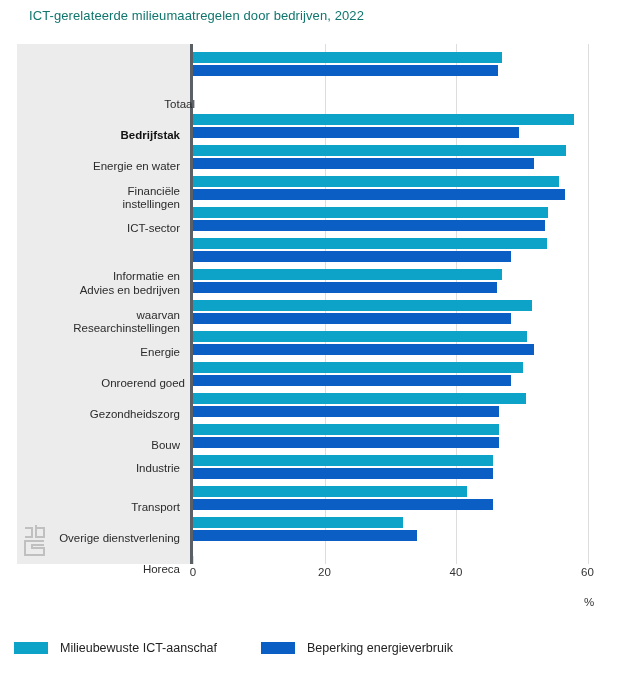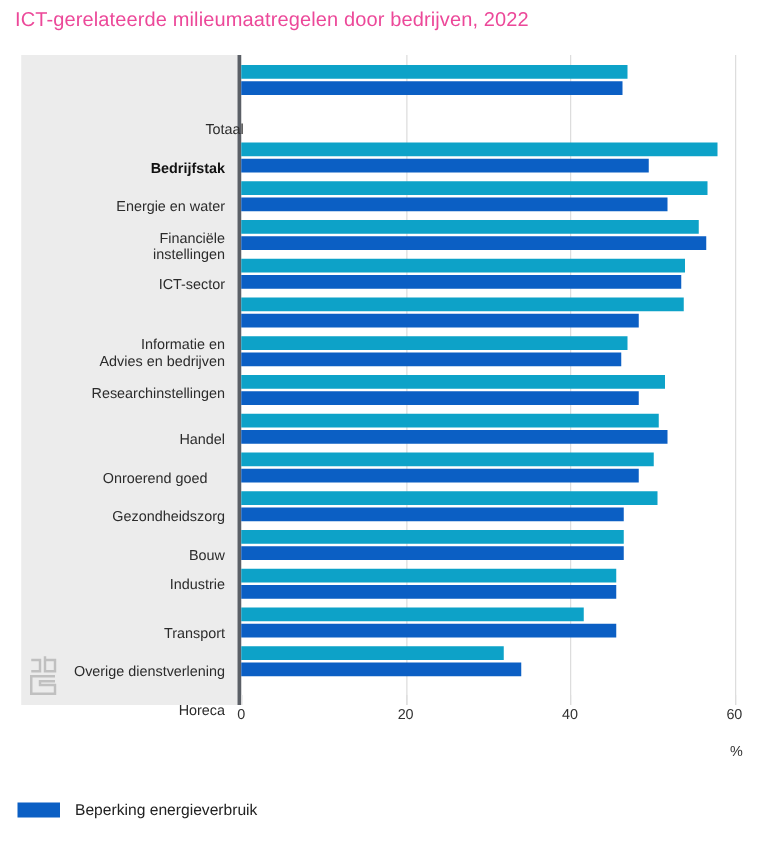--- a/index.html
+++ b/index.html
@@ -2,22 +2,22 @@
 <html><head>
 <meta charset="utf-8">
 <style>
   html,body{margin:0;padding:0;}
   body{
     width:626px;height:678px;background:#ffffff;
     font-family:"Liberation Sans",sans-serif;
     color:#222;overflow:hidden;position:relative;
   }
   .title{
-    position:absolute;left:12px;top:8px;
-    font-size:16px;color:#ec4899;letter-spacing:.1px;white-space:nowrap;
+    position:absolute;left:29px;top:8px;
+    font-size:13px;color:#0f766e;letter-spacing:.1px;white-space:nowrap;
   }
 
   
   .chart{position:absolute;left:0;top:44px;width:626px;height:520px;}
   .labelpanel{
     position:absolute;left:17px;top:0;width:173px;height:520px;
     background:#ececec;
   }
   .axisline{
     position:absolute;left:190px;top:0;width:3px;height:520px;background:#5b5f66;
@@ -116,26 +116,27 @@
       <div class="rowlabel" style="left: 17px; top: 178px;">
         <div>ICT-sector</div>
       </div>
       <div class="rowlabel" style="left: 17px; top: 203px; margin-top: 23px;">
         <div>Informatie en</div>
       </div>
       <div class="rowlabel" style="left: 17px; top: 240px;">
         <div>Advies en bedrijven</div>
       </div>
       <div class="rowlabel" style="left: 17px; top: 265px;">
+        <div>waarvan</div>
         <div>Researchinstellingen</div>
       </div>
       <div class="rowlabel" style="left: 17px; top: 302px;">
-        <div>Handel</div>
+        <div>Energie</div>
       </div>
-      <div class="rowlabel" style="left: 3px; top: 333px;">
+      <div class="rowlabel" style="left: 22px; top: 333px;">
         <div>Onroerend goed</div>
       </div>
       <div class="rowlabel" style="left: 17px; top: 364px;">
         <div>Gezondheidszorg</div>
       </div>
       <div class="rowlabel" style="left: 17px; top: 395px;">
         <div>Bouw</div>
       </div>
       <div class="rowlabel" style="left: 17px; top: 418px;">
         <div>Industrie</div>
@@ -169,16 +170,20 @@
     <g fill="none" stroke="#b9b9b9" stroke-width="2">
       <path d="M3 4 h7 v9 h-7"></path>
       <path d="M14 1 v12 h8 v-9 h-8"></path>
       <path d="M22 17 h-19 v14 h19 v-7 h-12 v-3 h12"></path>
     </g>
   </svg>
 </div>
 
 <div class="legend">
   <div class="legitem">
+    <span class="swatch sw-light"></span>
+    <span class="legtext">Milieubewuste ICT-aanschaf</span>
+  </div>
+  <div class="legitem">
     <span class="swatch sw-dark"></span>
     <span class="legtext">Beperking energieverbruik</span>
   </div>
 </div>
 
 </body></html>

